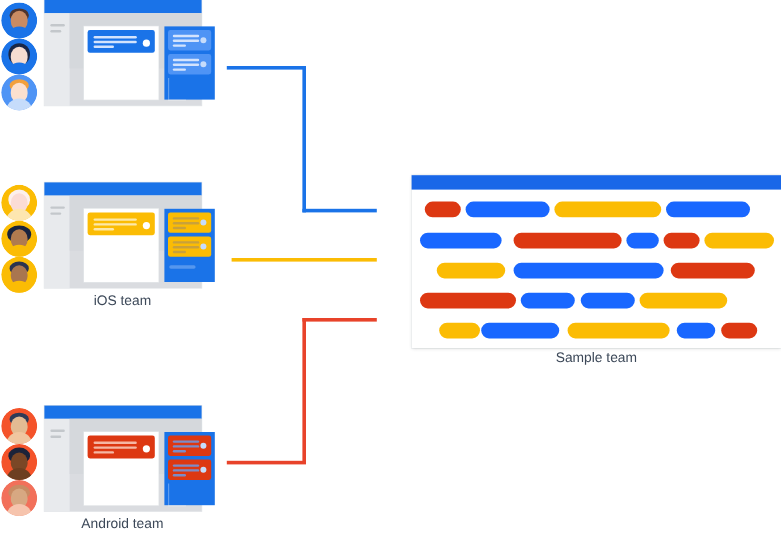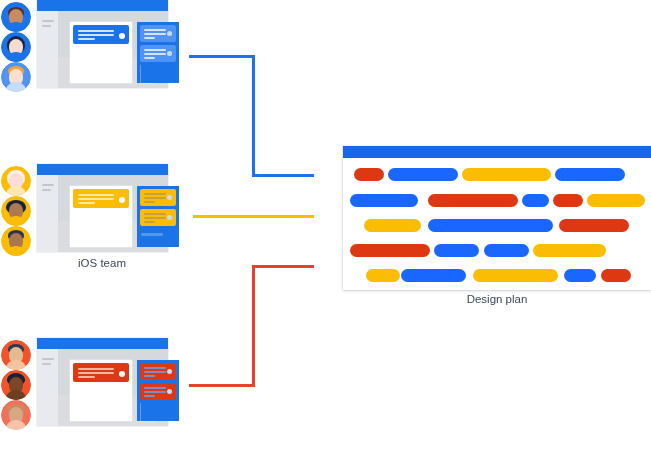--- a/index.html
+++ b/index.html
@@ -250,21 +250,21 @@
             <div class="cl" style="left:4px; top:12px; width:11px; background:#d3e3fd;"></div>
             <div class="dot" style="right:4px; top:6px; width:5px; height:5px; background:#c6dcfb;"></div>
           </div>
           <div class="ghost" style="left:3px; top:43px; width:14px; height:18px;"></div>
         </div>
       </div>
     </div>
 
   </div>
 
-  <div class="team-group" style="left:0px; top:164px; width:175px; height:112px;text-decoration:underline;">
+  <div class="team-group" style="left:0px; top:152px; width:175px; height:112px;text-decoration:underline;">
 
     <div class="avatars" style="top:2px;">
       <div class="avatar" style="top:0px; left:1px;">
         <div class="ring" style="background:#fbbc04;"></div>
         <div class="hair" style="left:6px; top:4px; width:18px; height:16px; background:#fdf0ec;"></div>
         <div class="face" style="background:#fbdcd6;"></div>
         <div class="body" style="background:#fde6b0;"></div>
       </div>
       <div class="avatar" style="top:30px; left:1px;">
         <div class="ring" style="background:#fbbc04;"></div>
@@ -371,20 +371,21 @@
             <div class="cl" style="left:4px; top:4px; width:22px; background:#7b8cc8;"></div>
             <div class="cl" style="left:4px; top:8px; width:22px; background:#7b8cc8;"></div>
             <div class="cl" style="left:4px; top:12px; width:11px; background:#7b8cc8;"></div>
             <div class="dot" style="right:4px; top:6px; width:5px; height:5px; background:#c6dcfb;"></div>
           </div>
           <div class="ghost" style="left:3px; top:43px; width:14px; height:18px;"></div>
         </div>
       </div>
     </div>
 
+    <div class="team-label" style="left:32px; top:93px;">Android team</div>
   </div>
 
   <div class="conn" style="left:0; top:0; width:651px; height:458px;">
     <div class="seg" style="left:189px; top:55px; width:66px; height:2.5px; background:#1a73e8;"></div>
     <div class="seg" style="left:252px; top:55px; width:2.5px; height:122px; background:#1a73e8;"></div>
     <div class="seg" style="left:252px; top:174px; width:62px; height:2.5px; background:#1a73e8;"></div>
   </div>
 
   <div class="conn" style="left:0; top:0; width:651px; height:458px;">
     <div class="seg" style="left:193px; top:215px; width:121px; height:2.5px; background:#fbbc04;"></div>
@@ -415,15 +416,15 @@
         <div class="bar" style="left: 91px; top: 98px; width: 45px; background: rgb(25, 103, 255);"></div>
         <div class="bar" style="left: 141px; top: 98px; width: 45px; background: rgb(25, 103, 255);"></div>
         <div class="bar" style="left: 190px; top: 98px; width: 73px; background: rgb(251, 188, 4);"></div>
         <div class="bar" style="left: 23px; top: 123px; width: 34px; background: rgb(251, 188, 4);"></div>
         <div class="bar" style="left: 58px; top: 123px; width: 65px; background: rgb(25, 103, 255);"></div>
         <div class="bar" style="left: 130px; top: 123px; width: 85px; background: rgb(251, 188, 4);"></div>
         <div class="bar" style="left: 221px; top: 123px; width: 32px; background: rgb(25, 103, 255);"></div>
         <div class="bar" style="left: 258px; top: 123px; width: 30px; background: rgb(221, 56, 18);"></div>
       </div>
   </div>
-  <div class="plan-label">Design plan</div>
+  <div class="plan-label">Sample team</div>
 
 </div>
 
 </body></html>

